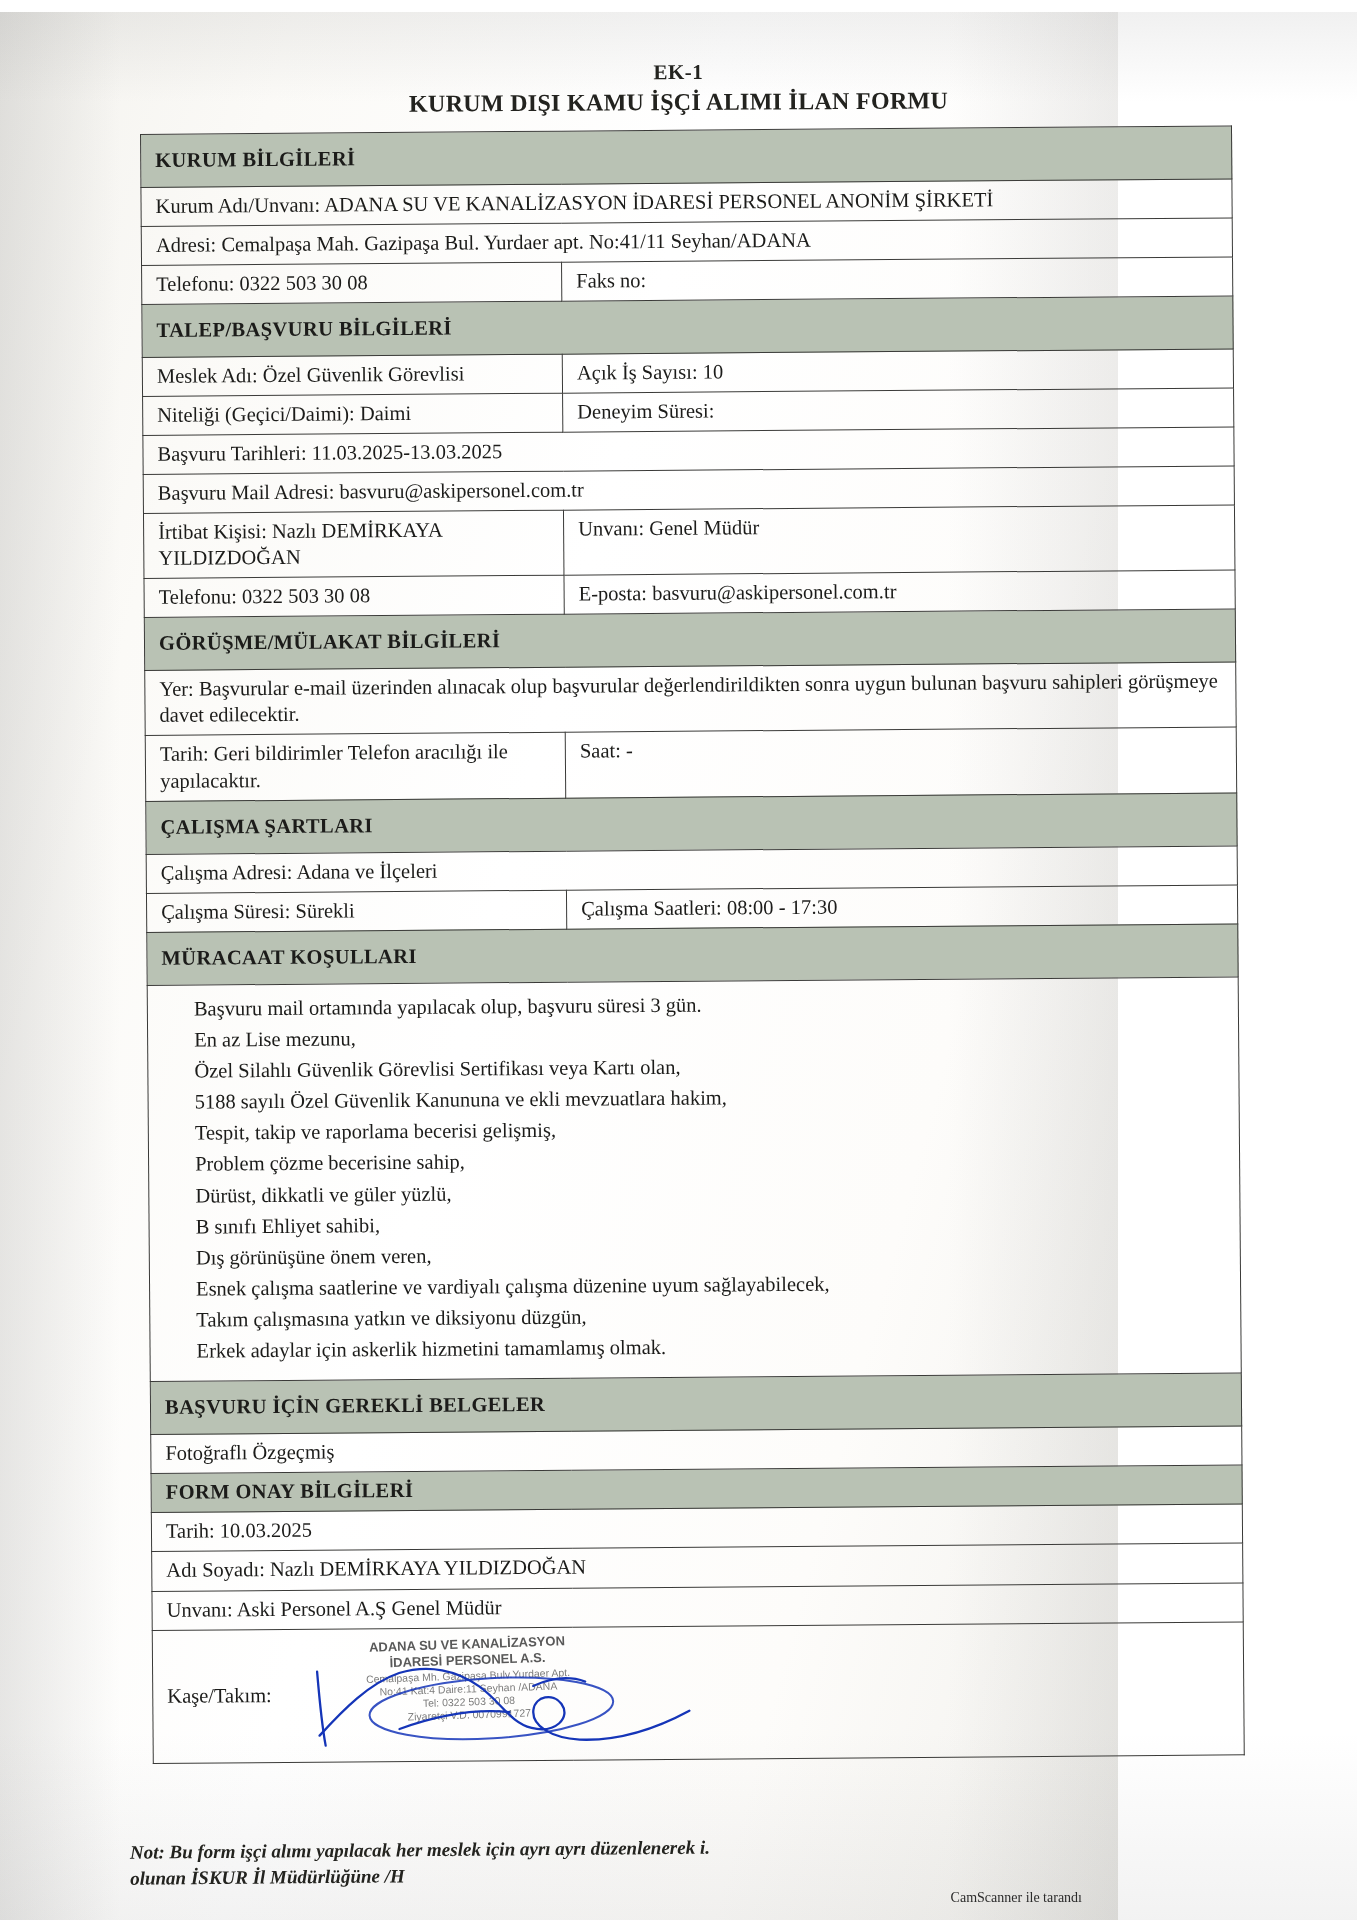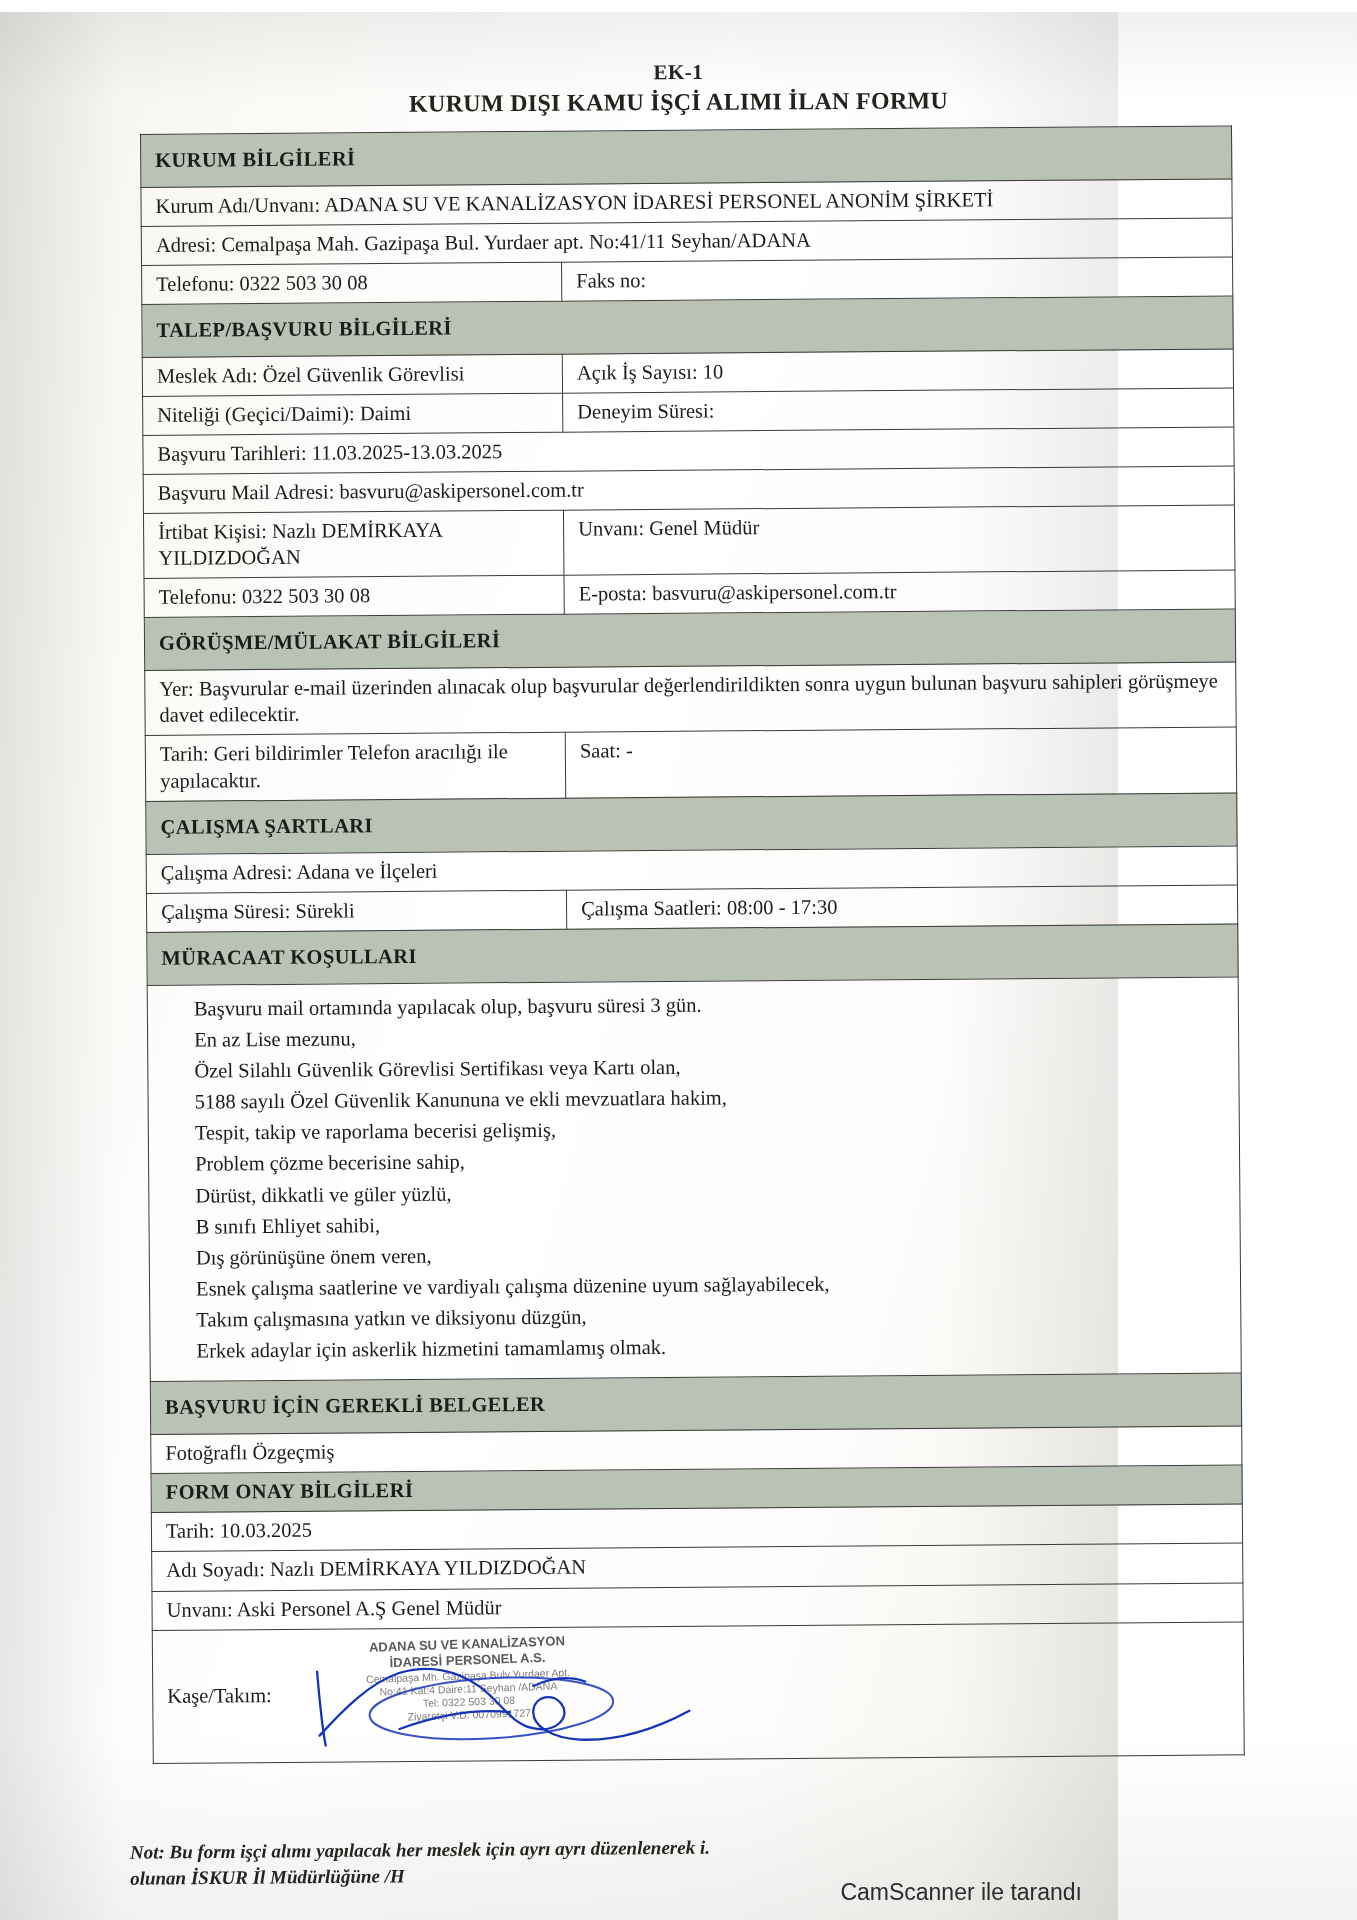--- a/index.html
+++ b/index.html
@@ -149,22 +149,22 @@
     font-weight: bold;
     line-height: 1.35;
     color: #23231f;
     transform: rotate(-0.5deg);
   }
   .note .l2 { font-weight: bold; }
   .camscanner {
     position: absolute;
     right: 36px;
     bottom: 26px;
-    font-family: Liberation Sans, sans-serif;
-    font-size: 23px;
+    font-family: Liberation Serif, serif;
+    font-size: 14px;
     color: #2b2b2b;
   }
 </style>
 </head>
 <body>
 
 <div class="page">
 
   <div class="scan-shade-left"></div>
   <div class="scan-shade-top"></div>

